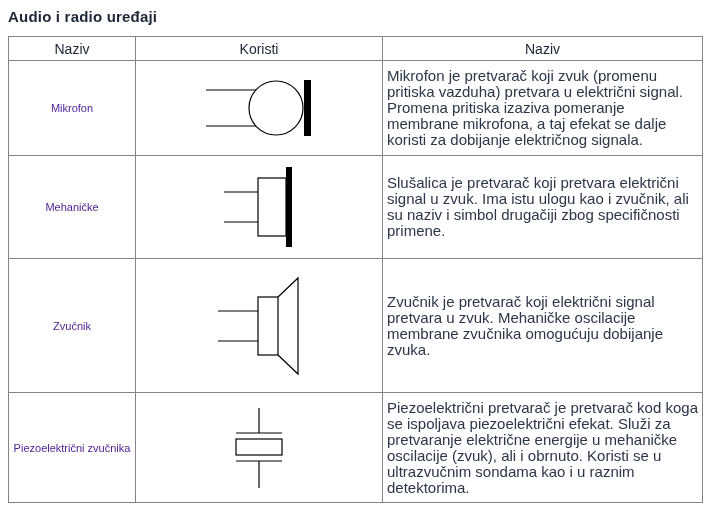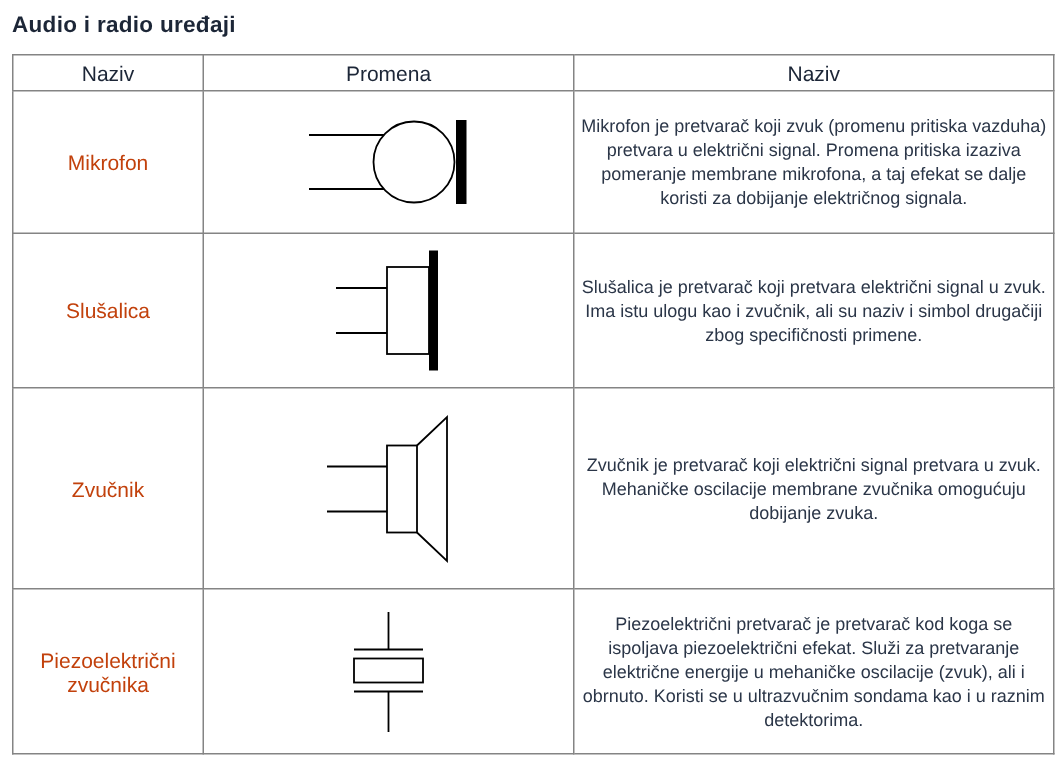--- a/index.html
+++ b/index.html
@@ -37,36 +37,36 @@
   th.col-header {
     height: 24px;
     font-size: 14px;
     font-weight: normal;
     color: #1c2637;
     text-align: center;
     vertical-align: middle;
     padding: 0;
   }
   td.naziv-cell {
-    font-size: 14px;
-    color: #c2410c;
+    font-size: 11px;
+    color: #4c1d95;
     text-align: center;
     vertical-align: middle;
     padding: 2px 4px;
     line-height: 16px;
   }
   td.simbol-cell {
     text-align: center;
     vertical-align: middle;
     padding: 0;
   }
   td.opis-cell {
-    font-size: 12px;
+    font-size: 15px;
     color: #2b3648;
-    text-align: center;
+    text-align: left;
     vertical-align: middle;
     padding: 2px 4px 2px 4px;
     line-height: 16px;
   }
   tr.row-mikrofon  { height: 95px; }
   tr.row-slusalica { height: 103px; }
   tr.row-zvucnik   { height: 134px; }
   tr.row-piezo     { height: 110px; }
   svg.symbol {
     display: block;
@@ -94,41 +94,41 @@
 
   <table class="devices">
     <colgroup>
       <col style="width:127px">
       <col style="width:247px">
       <col style="width:320px">
     </colgroup>
     <thead>
       <tr>
         <th class="col-header">Naziv</th>
-        <th class="col-header">Promena</th>
+        <th class="col-header">Koristi</th>
         <th class="col-header">Naziv</th>
       </tr>
     </thead>
     <tbody>
 
       <tr class="row-mikrofon">
         <td class="naziv-cell">Mikrofon</td>
         <td class="simbol-cell">
           <svg class="symbol" width="110" height="62" viewBox="0 0 110 62">
             <line x1="2" y1="13" x2="52" y2="13"></line>
             <line x1="2" y1="49" x2="52" y2="49"></line>
             <circle cx="72" cy="31" r="27"></circle>
             <rect class="solid" x="100" y="3" width="7" height="56"></rect>
           </svg>
         </td>
         <td class="opis-cell">Mikrofon je pretvarač koji zvuk (promenu pritiska vazduha) pretvara u električni signal. Promena pritiska izaziva pomeranje membrane mikrofona, a taj efekat se dalje koristi za dobijanje električnog signala.</td>
       </tr>
 
       <tr class="row-slusalica">
-        <td class="naziv-cell">Slušalica</td>
+        <td class="naziv-cell">Mehaničke</td>
         <td class="simbol-cell">
           <svg class="symbol" width="70" height="82" viewBox="0 0 70 82">
             <line x1="0" y1="26" x2="34" y2="26"></line>
             <line x1="0" y1="56" x2="34" y2="56"></line>
             <rect class="outline" x="34" y="12" width="28" height="58"></rect>
             <rect class="solid" x="62" y="1" width="6" height="80"></rect>
           </svg>
         </td>
         <td class="opis-cell">Slušalica je pretvarač koji pretvara električni signal u zvuk. Ima istu ulogu kao i zvučnik, ali su naziv i simbol drugačiji zbog specifičnosti primene.</td>
       </tr>

